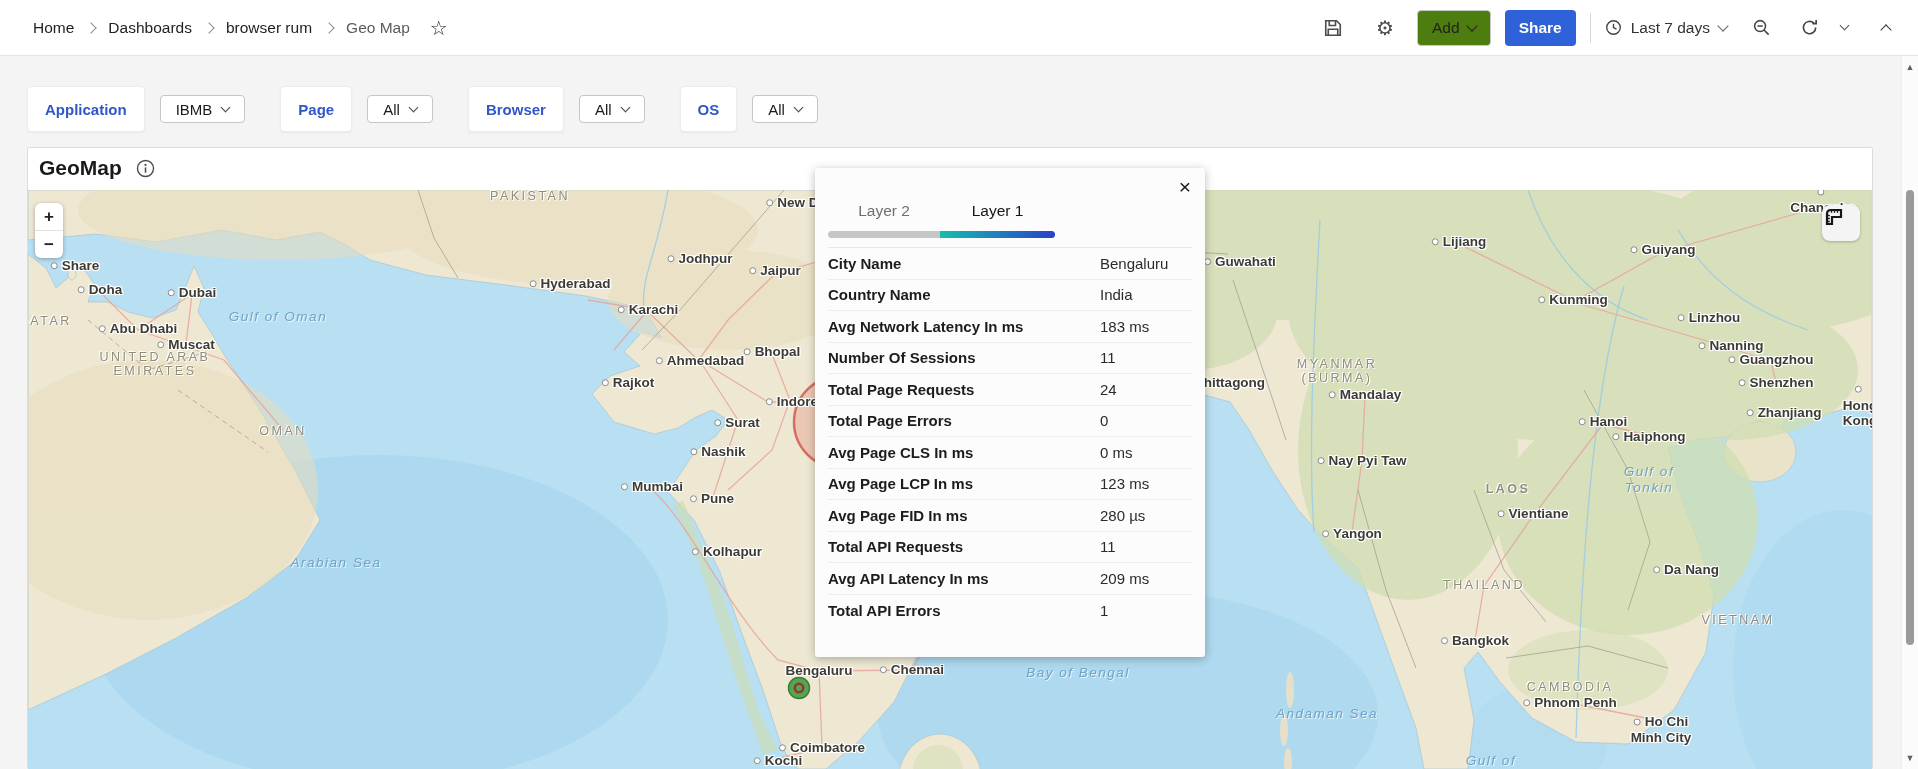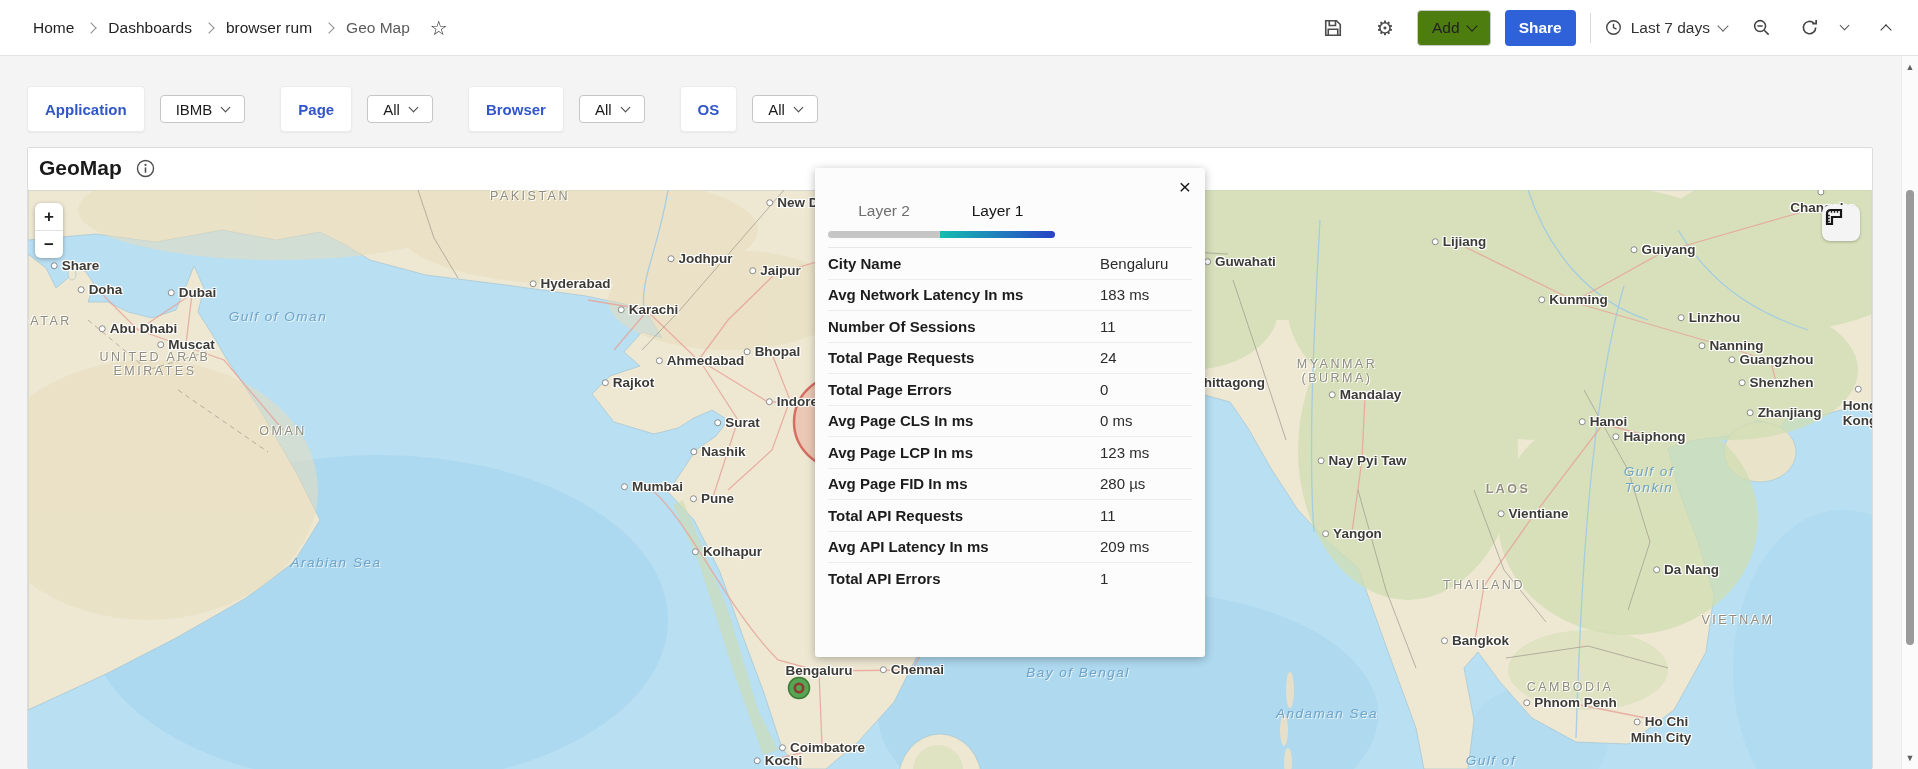--- a/index.html
+++ b/index.html
@@ -360,20 +360,24 @@
     <div class="pind">
       <div class="seg1"></div>
       <div class="seg2" id="grad-seg" style="background: linear-gradient(90deg, rgb(22, 189, 176), rgb(39, 66, 198));"></div>
     </div>
     <div id="popup-table">
         <div class="prow">
           <span class="plab">City Name</span>
           <span class="pval">Bengaluru</span>
         </div>
         <div class="prow">
+          <span class="plab">Country Name</span>
+          <span class="pval">India</span>
+        </div>
+        <div class="prow">
           <span class="plab">Avg Network Latency In ms</span>
           <span class="pval">183 ms</span>
         </div>
         <div class="prow">
           <span class="plab">Number Of Sessions</span>
           <span class="pval">11</span>
         </div>
         <div class="prow">
           <span class="plab">Total Page Requests</span>
           <span class="pval">24</span>

